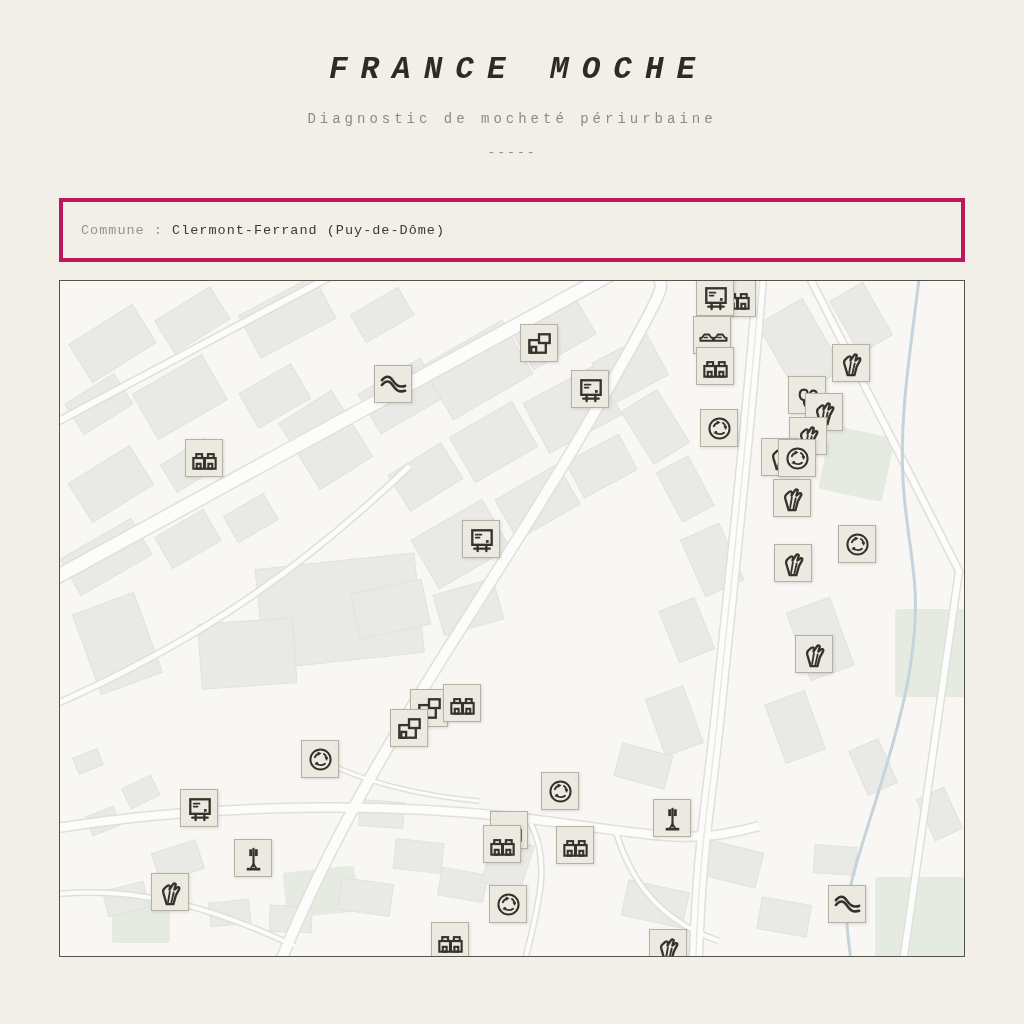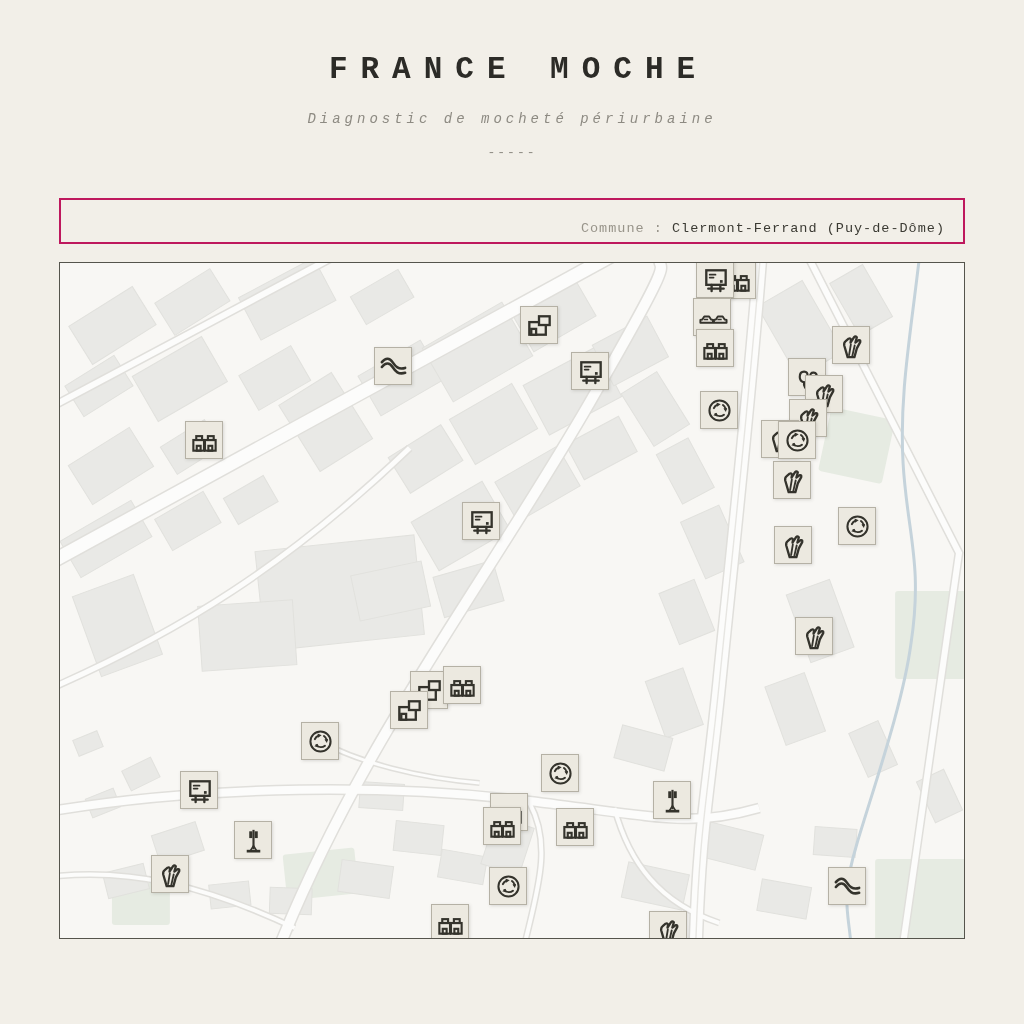--- a/index.html
+++ b/index.html
@@ -7,38 +7,36 @@
     width:1024px;height:1024px;
     background:#f2efe8;
     font-family:"Liberation Mono", monospace;
     color:#35342e;
     overflow:hidden;
   }
   .page{padding-top:52px;}
   .hdr{text-align:center;}
   .title{
     font-size:31px;font-weight:600;letter-spacing:13px;
-    color:#2c2b27;margin:0 0 0 13px;
+    color:#2c2b27;margin:0 0 0 13px;font-style:italic;
   }
   .subtitle{
     margin-top:24px;font-size:14px;letter-spacing:4px;
     color:#8d8a82;
-    font-style:italic;
   }
   .divider{
     margin-top:18px;font-size:13px;letter-spacing:2px;color:#8d8a82;
   }
   .infobox{
     margin:38px 59px 0 59px;
-    border:2px solid #be185d;
-    padding:15px 18px 0 18px;
+    border:4px solid #be185d;
+    padding:15px 18px 14px 18px;
     font-size:13.5px;letter-spacing:1px;
     background:#f2efe8;
     box-sizing:border-box;
-    text-align:right;
   }
   .inforow{margin:6px 0;}
   .infolabel{color:#98948a;}
   .infovalue{color:#3b3a33;}
   .mapwrap{
     margin:18px 59px 0 59px;
     height:675px;
     border:1px solid #55544c;
     position:relative;
     overflow:hidden;

